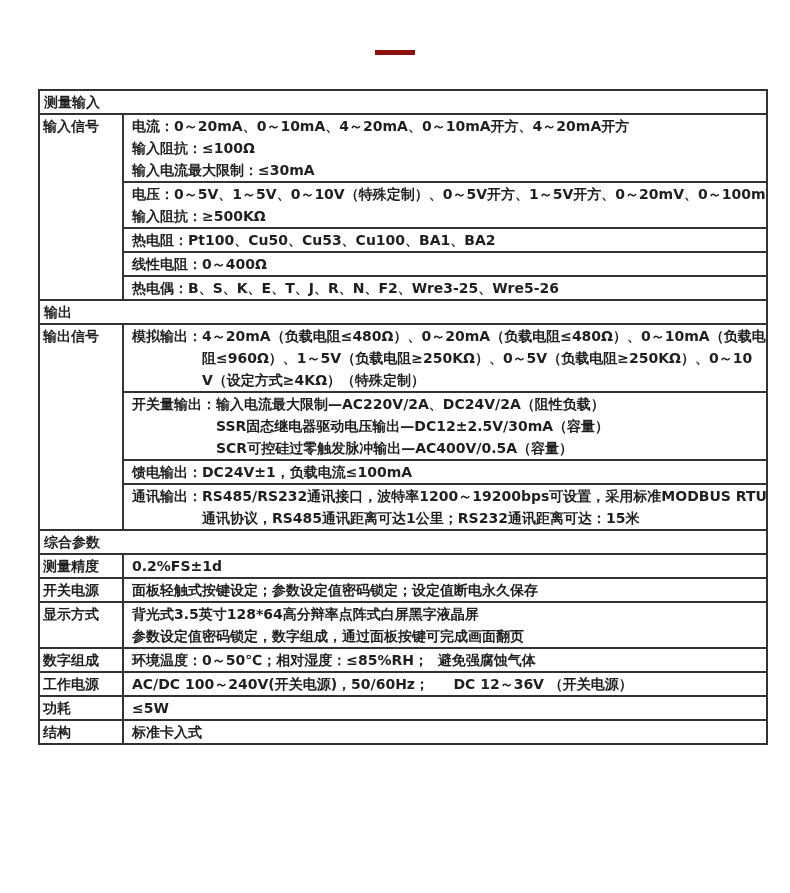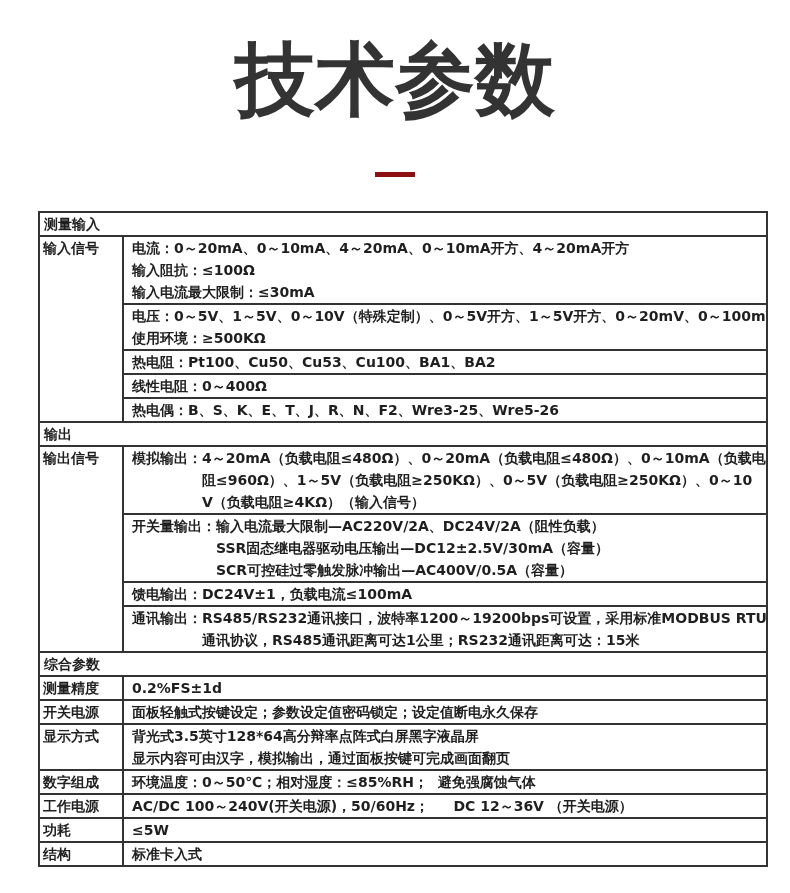--- a/index.html
+++ b/index.html
@@ -65,21 +65,20 @@
     white-space: pre;
   }
   .ind-5 { padding-left: 70px; }
   .ind-6 { padding-left: 84px; }
 </style>
 </head>
 <body>
 
 <div class="page">
 
-  <h1 class="title">技术参数</h1>
 
   <div class="accent-dash" style="background-color: rgb(142, 15, 15);"></div>
 
   <table class="spec-table">
     <colgroup>
         <col class="col-label">
         <col class="col-value">
       </colgroup>
     <tbody>
 
@@ -90,21 +89,21 @@
         <td class="lbl" rowspan="5">输入信号</td>
         <td class="val">
           <div class="ln">电流：0～20mA、0～10mA、4～20mA、0～10mA开方、4～20mA开方</div>
           <div class="ln">输入阻抗：≤100Ω</div>
           <div class="ln">输入电流最大限制：≤30mA</div>
         </td>
       </tr>
       <tr>
         <td class="val">
           <div class="ln">电压：0～5V、1～5V、0～10V（特殊定制）、0～5V开方、1～5V开方、0～20mV、0～100mV</div>
-          <div class="ln">使用环境：≥500KΩ</div>
+          <div class="ln">输入阻抗：≥500KΩ</div>
         </td>
       </tr>
       <tr>
         <td class="val">
           <div class="ln">热电阻：Pt100、Cu50、Cu53、Cu100、BA1、BA2</div>
         </td>
       </tr>
       <tr>
         <td class="val">
           <div class="ln">线性电阻：0～400Ω</div>
@@ -117,21 +116,21 @@
       </tr>
 
       <tr>
         <td class="sec" colspan="2">输出</td>
       </tr>
       <tr>
         <td class="lbl" rowspan="4">输出信号</td>
         <td class="val">
           <div class="ln">模拟输出：4～20mA（负载电阻≤480Ω）、0～20mA（负载电阻≤480Ω）、0～10mA（负载电</div>
           <div class="ln ind-5">阻≤960Ω）、1～5V（负载电阻≥250KΩ）、0～5V（负载电阻≥250KΩ）、0～10</div>
-          <div class="ln ind-5">V（负载电阻≥4KΩ）（输入信号）</div>
+          <div class="ln ind-5">V（设定方式≥4KΩ）（特殊定制）</div>
         </td>
       </tr>
       <tr>
         <td class="val">
           <div class="ln">开关量输出：输入电流最大限制—AC220V/2A、DC24V/2A（阻性负载）</div>
           <div class="ln ind-6">SSR固态继电器驱动电压输出—DC12±2.5V/30mA（容量）</div>
           <div class="ln ind-6">SCR可控硅过零触发脉冲输出—AC400V/0.5A（容量）</div>
         </td>
       </tr>
       <tr>
@@ -158,21 +157,21 @@
       <tr>
         <td class="lbl">开关电源</td>
         <td class="val">
           <div class="ln">面板轻触式按键设定；参数设定值密码锁定；设定值断电永久保存</div>
         </td>
       </tr>
       <tr>
         <td class="lbl">显示方式</td>
         <td class="val">
           <div class="ln">背光式3.5英寸128*64高分辩率点阵式白屏黑字液晶屏</div>
-          <div class="ln">显示内容可由汉字，模拟输出，通过面板按键可完成画面翻页</div>
+          <div class="ln">参数设定值密码锁定，数字组成，通过面板按键可完成画面翻页</div>
         </td>
       </tr>
       <tr>
         <td class="lbl">数字组成</td>
         <td class="val">
           <div class="ln">环境温度：0～50℃；相对湿度：≤85%RH；  避免强腐蚀气体</div>
         </td>
       </tr>
       <tr>
         <td class="lbl">工作电源</td>

